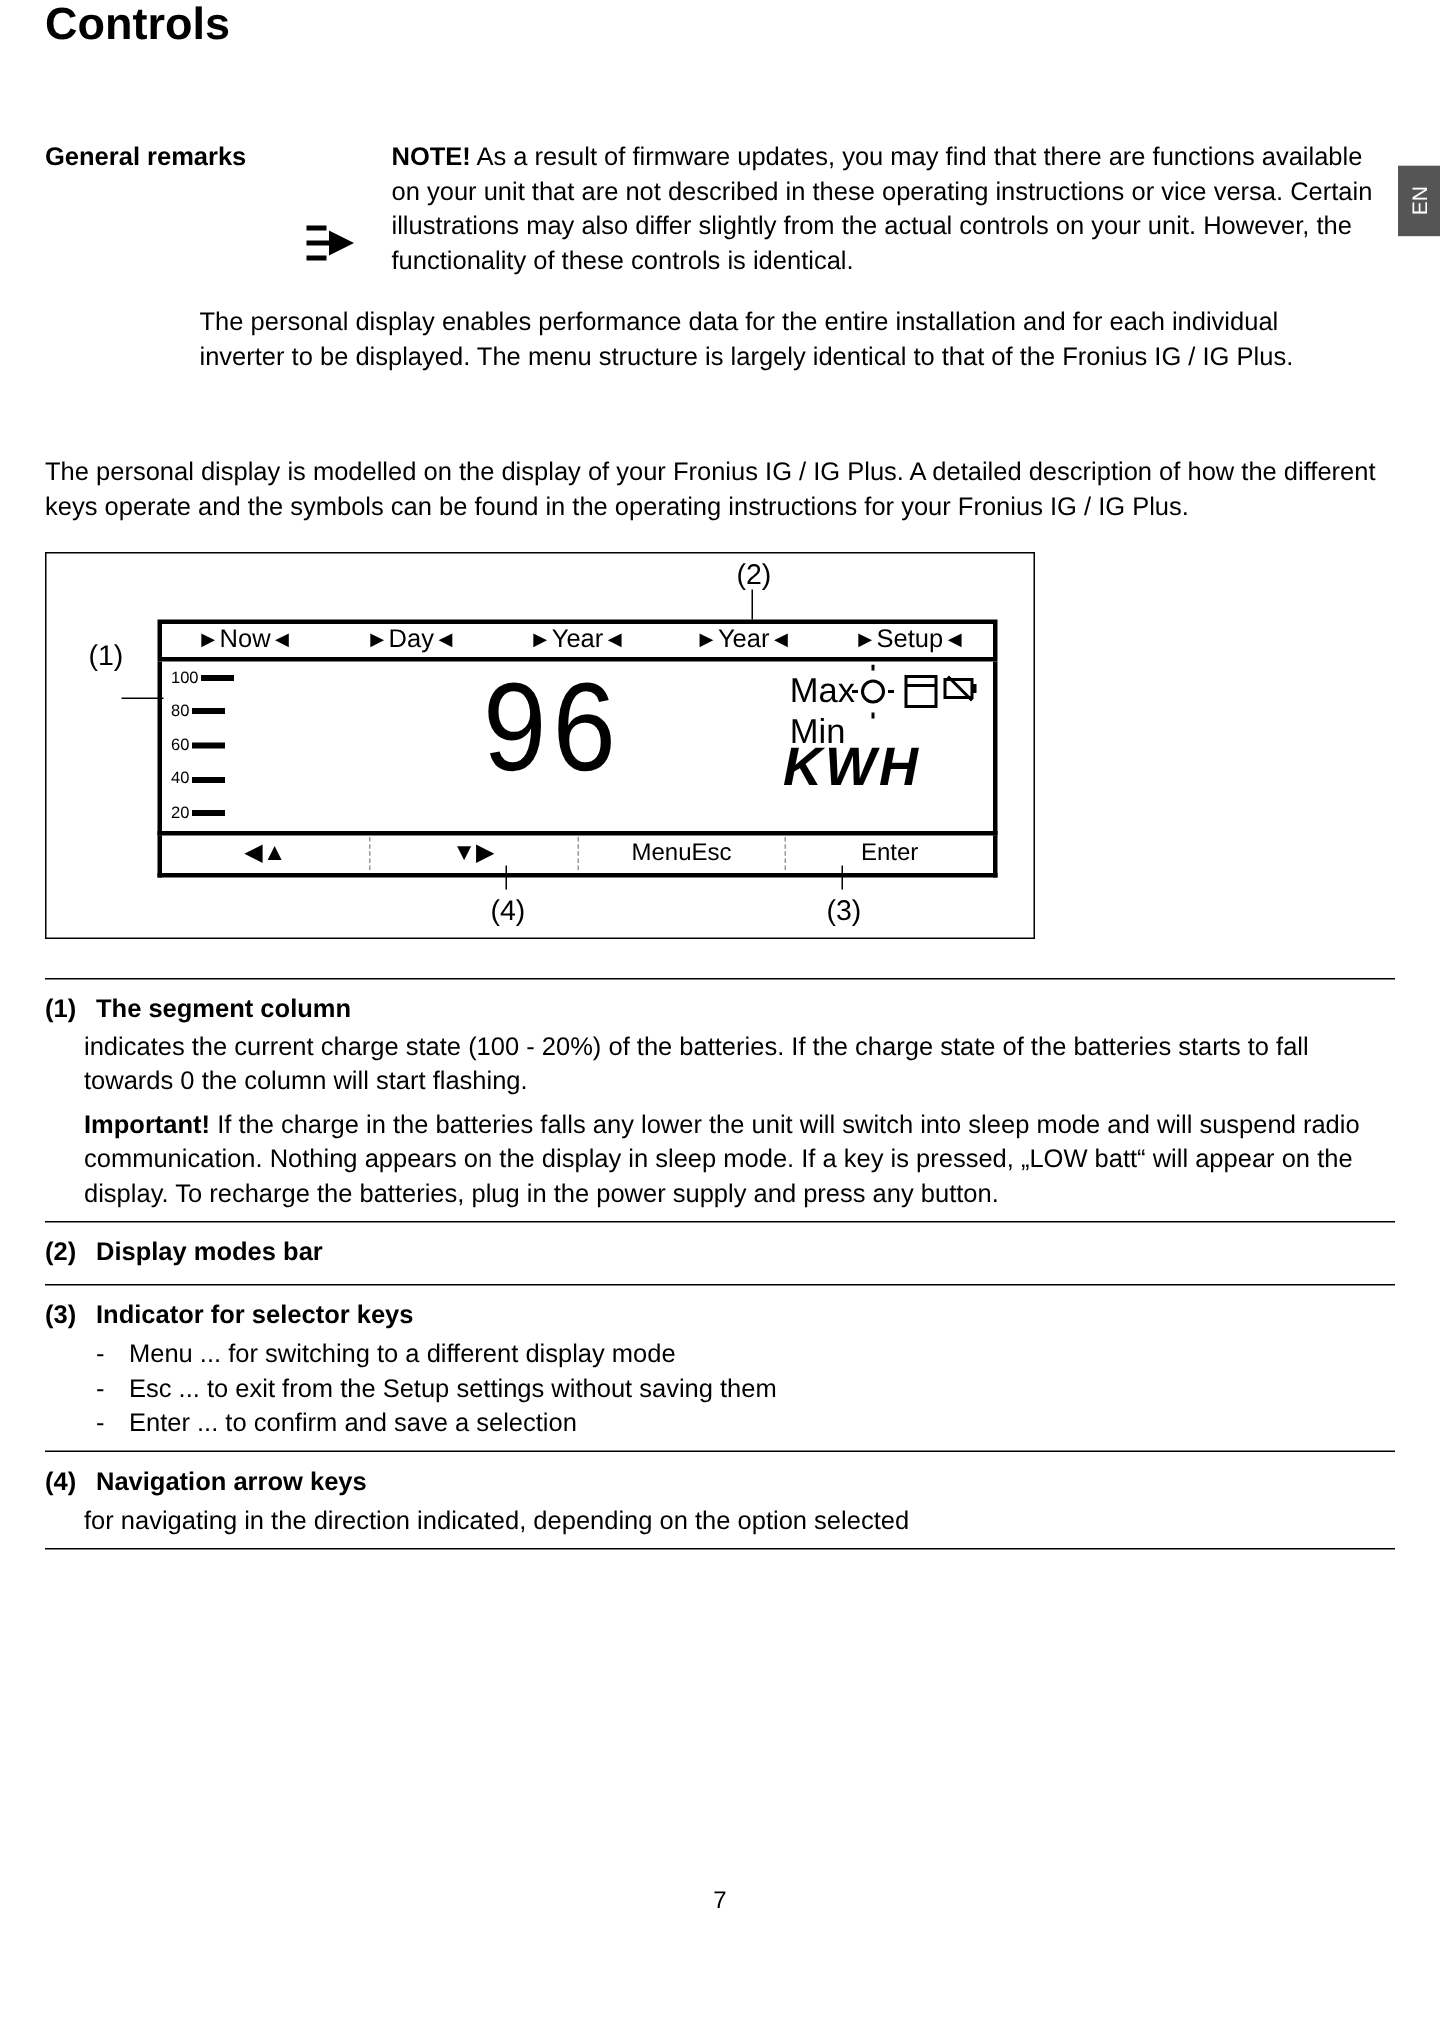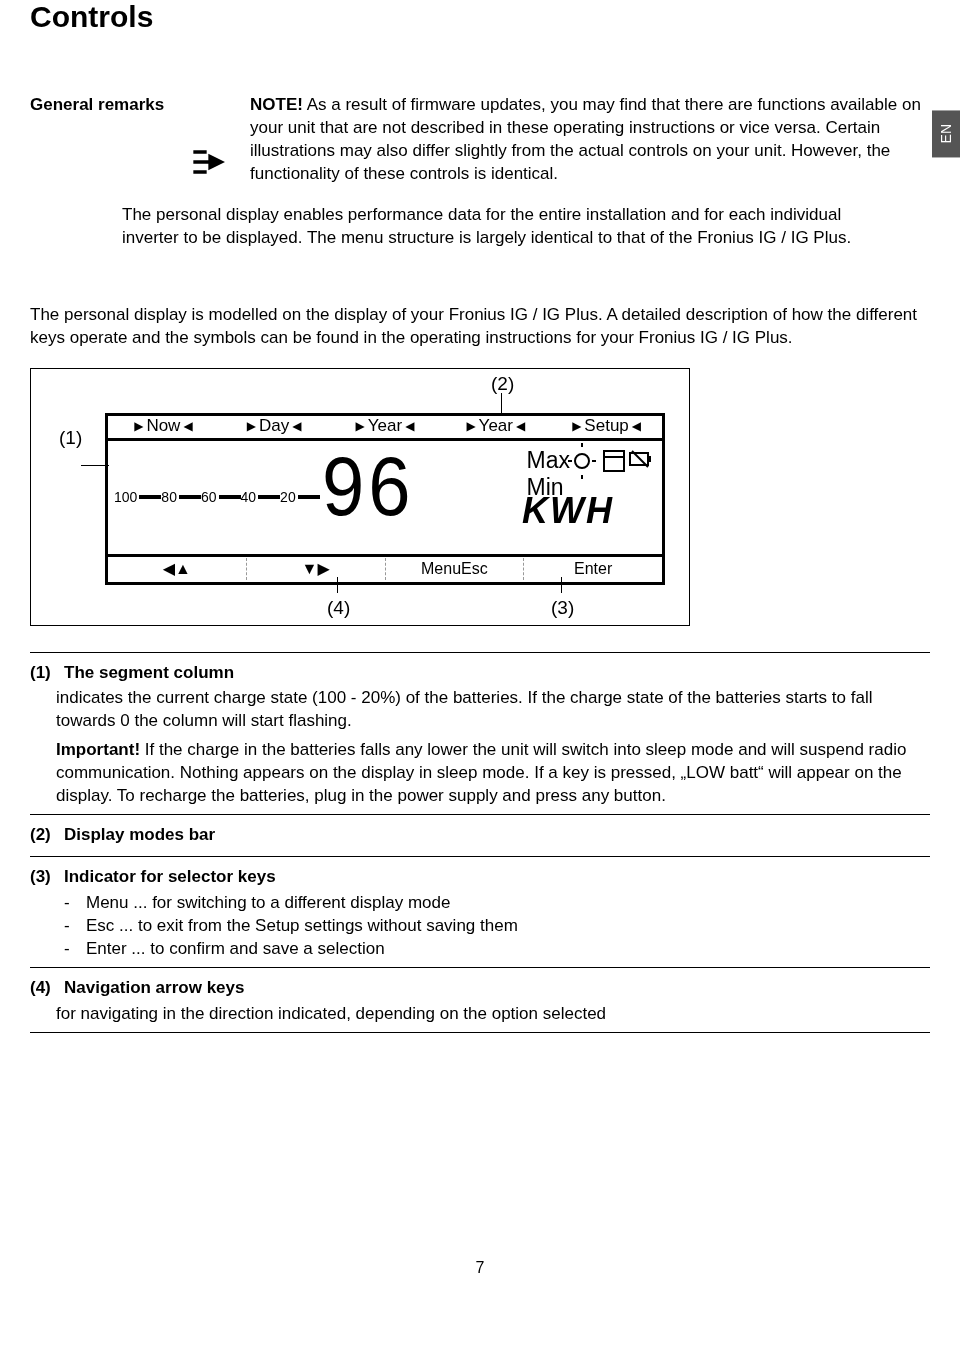--- a/index.html
+++ b/index.html
@@ -4,21 +4,21 @@
 <style>
   * { box-sizing: border-box; margin: 0; padding: 0; }
   html, body { width: 960px; background: #fff; font-family: Arial, Helvetica, sans-serif; color: #000; }
   .page { width: 960px; padding: 0 30px 40px 30px; position: relative; }
   h1 { font-size: 30px; font-weight: bold; margin-bottom: 60px; }
   .lang-tab {
     position: absolute; right: 0; top: 110px;
     background: #555; color: #fff; font-size: 14px;
     padding: 14px 6px; writing-mode: vertical-rl; transform: rotate(180deg);
   }
-  .section { display: flex; gap: 10px; margin-bottom: 40px; }
+  .section { display: flex; gap: 21px; margin-bottom: 40px; }
   .label-col { width: 150px; flex: 0 0 150px; font-weight: bold; font-size: 17px; line-height: 1.25; }
   .body-col { flex: 1; font-size: 17px; line-height: 1.35; }
   .note-row { display: flex; gap: 10px; align-items: flex-end; margin-bottom: 18px; }
   .hand-icon { width: 50px; flex: 0 0 50px; margin-top: 2px; }
   .note-text b { font-weight: bold; }
   .para { margin-bottom: 14px; }
   .flush-body { margin-left: 0; }
   .diagram {
     width: 660px; border: 1px solid #000; margin: 18px 0 26px 0;
     position: relative; padding: 14px 14px 40px 14px;
@@ -27,21 +27,21 @@
   .tab-row {
     display: flex; border: 3px solid #000; width: 560px; margin-left: 60px;
     height: 28px; align-items: center;
   }
   .tab { flex: 1; display:flex; align-items:center; justify-content:center; font-size:17px; gap:3px; }
   .tri { font-size: 12px; }
   .lcd-body {
     border-left: 3px solid #000; border-right: 3px solid #000; border-bottom: 3px solid #000;
     width: 560px; margin-left: 60px; height: 116px; display: flex; position: relative;
   }
-  .bars { width: 54px; padding: 4px 4px 4px 6px; font-size: 14px; display:flex; flex-direction:row; justify-content:space-between; }
+  .bars { width: 54px; padding: 4px 4px 4px 6px; font-size: 11px; display:flex; flex-direction:column; justify-content:space-between; }
   .bar-row { display:flex; align-items:center; gap:2px; }
   .bar-fill { background:#000; height:4px; }
   .digits { flex: 1; position: relative; }
   .big-num { font-family: "Arial Black", Arial, sans-serif; font-size: 76px; letter-spacing: 4px; position:absolute; left:160px; top:-6px; transform: scaleY(1.1); }
   .kwh { font-weight: bold; font-size: 36px; position:absolute; left:360px; bottom:18px; font-style: italic; letter-spacing:2px; }
   .maxmin { position:absolute; right:10px; top:6px; font-size:23px; line-height:1.2; }
   .status-icons { position:absolute; right:10px; top:2px; }
   .bottom-row {
     border-left: 3px solid #000; border-right: 3px solid #000; border-bottom: 3px solid #000;
     width: 560px; margin-left: 60px; height: 28px; display:flex; align-items:center;

